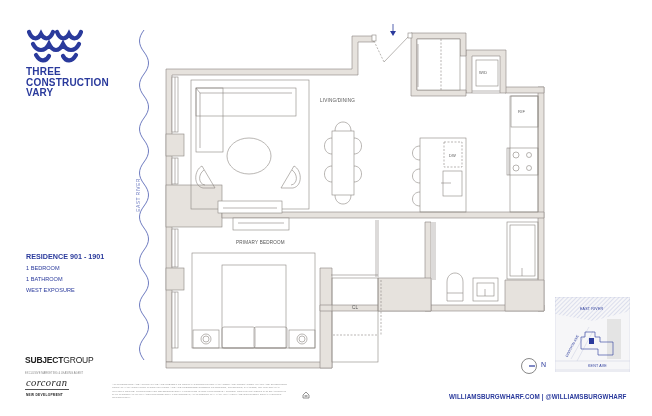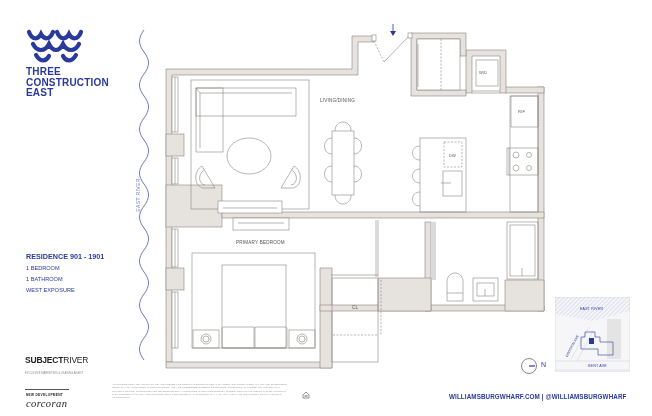--- a/index.html
+++ b/index.html
@@ -4,21 +4,21 @@
 <style>
   html,body{margin:0;padding:0;background:#fff;}
   body{width:652px;height:416px;position:relative;overflow:hidden;font-family:"Liberation Sans",sans-serif;}
   .abs{position:absolute;}
   .logo-text{left:26px;top:67px;font-size:10px;font-weight:bold;line-height:10.5px;color:#2a3a9c;letter-spacing:0.2px;}
   .res-title{left:26px;top:252px;font-size:7.2px;font-weight:bold;color:#2a3a9c;}
   .res-line{font-size:5.6px;color:#2a3a9c;left:26px;}
   .naftali{left:25px;top:355px;font-size:8.5px;color:#222;letter-spacing:-0.2px;}
   .naftali b{font-weight:900;}
   .excl{left:25px;top:372px;font-size:2.6px;color:#888;letter-spacing:0.1px;}
-  .corcoran{left:26px;top:377px;font-size:10.5px;font-family:"Liberation Serif",serif;font-style:italic;color:#222;letter-spacing:0.4px;margin-top:21px;}
+  .corcoran{left:26px;top:377px;font-size:10.5px;font-family:"Liberation Serif",serif;font-style:italic;color:#222;letter-spacing:0.4px;}
   .corc-line{left:25px;top:389px;width:44px;height:0.5px;background:#555;}
   .newdev{left:26px;top:393px;font-size:3.2px;font-weight:bold;color:#222;letter-spacing:0.3px;}
   .disclaimer{left:112px;top:383px;width:180px;font-size:2.5px;color:#999;line-height:3.3px;letter-spacing:0.05px;}
   .website{left:449px;top:393px;font-size:6.3px;font-weight:bold;color:#2a3a9c;letter-spacing:0.1px;}
   .lbl{font-size:4.6px;color:#555;letter-spacing:0.2px;}
 </style>
 </head>
 <body>
 
 <div class="abs" style="left:26px;top:28px;width:60px;height:36px;">
@@ -28,29 +28,29 @@
       <path d="M31 4 C34 12, 40 12, 43 6 C46 12, 52 12, 55 4"></path>
       <path d="M7 16 C11 24, 19 24, 23 16 C27 24, 33 24, 37 16 C41 24, 49 24, 53 16"></path>
       <path d="M10 27 C14 34, 20 34, 23 28"></path>
       <path d="M37 28 C40 34, 46 34, 50 27"></path>
     </g>
   </svg>
 </div>
 <div class="abs logo-text">
   <div>THREE</div>
   <div>CONSTRUCTION</div>
-  <div>EAST</div>
+  <div>VARY</div>
 </div>
 
 <div class="abs res-title">RESIDENCE 901 - 1901</div>
 <div class="abs res-line" style="top:265px;">1 BEDROOM</div>
 <div class="abs res-line" style="top:276px;">1 BATHROOM</div>
 <div class="abs res-line" style="top:287px;">WEST EXPOSURE</div>
 
-<div class="abs naftali"><b>SUBJECT</b><span>RIVER</span></div>
+<div class="abs naftali"><b>SUBJECT</b><span>GROUP</span></div>
 <div class="abs excl">EXCLUSIVE MARKETING &amp; LEASING AGENT</div>
 <div class="abs corcoran">corcoran</div>
 <div class="abs corc-line"></div>
 <div class="abs newdev">NEW DEVELOPMENT</div>
 
 <div class="abs disclaimer">ALL DIMENSIONS ARE APPROXIMATE AND SUBJECT TO NORMAL CONSTRUCTION VARIANCES AND TOLERANCES. PLANS AND DIMENSIONS CONTAIN VARIATION FROM FLOOR TO FLOOR AND ARE PRESENTED SUBJECT TO ERRORS, OMISSIONS, CHANGES, OR WITHDRAWAL WITHOUT NOTICE. FURNITURE FOR REFERENCE ONLY. FURNITURE IS NOT PROVIDED BY OWNER. NOTWITHSTANDING THE DRAWINGS IN THIS FLOORPLAN WHICH ARE PROVIDED ONLY FOR CONTEXT, APARTMENTS MAY VARY IN LAYOUT AND EQUIPMENT. EQUAL HOUSING OPPORTUNITY.</div>
 <div class="abs" style="left:302px;top:385px;">
   <svg width="8" height="8" viewBox="0 0 8 8">
       <path d="M1 4 L4 1 L7 4 V7 H1 Z" fill="none" stroke="#777" stroke-width="0.8"></path>
       <rect x="2.5" y="4" width="3" height="0.6" fill="#777"></rect>

